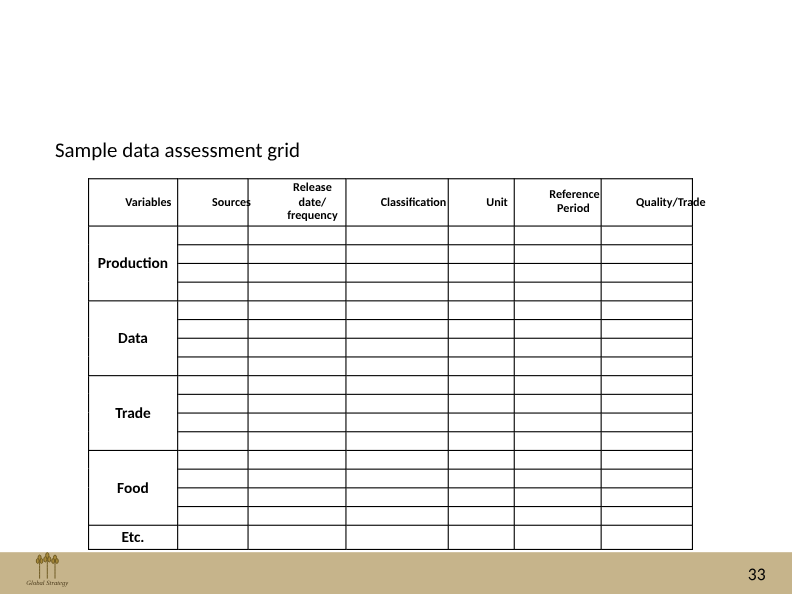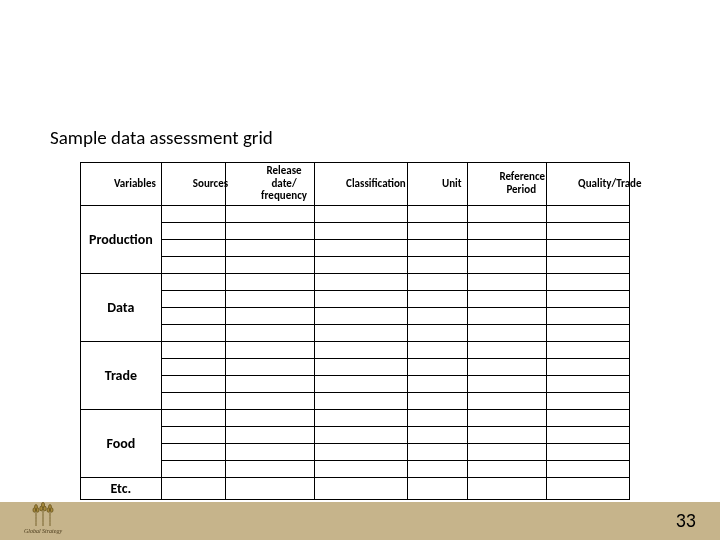--- a/index.html
+++ b/index.html
@@ -80,21 +80,21 @@
     left: 0;
     bottom: 0;
     width: 720px;
     height: 38px;
     background: #c6b48b;
   }
   .page-num {
     position: absolute;
     right: 24px;
     bottom: 8px;
-    font-size: 20px;
+    font-size: 16px;
     color: #000;
     font-family: "Calibri", sans-serif;
   }
   .logo {
     position: absolute;
     left: 14px;
     bottom: 6px;
     width: 58px;
     height: 40px;
     display: flex;

